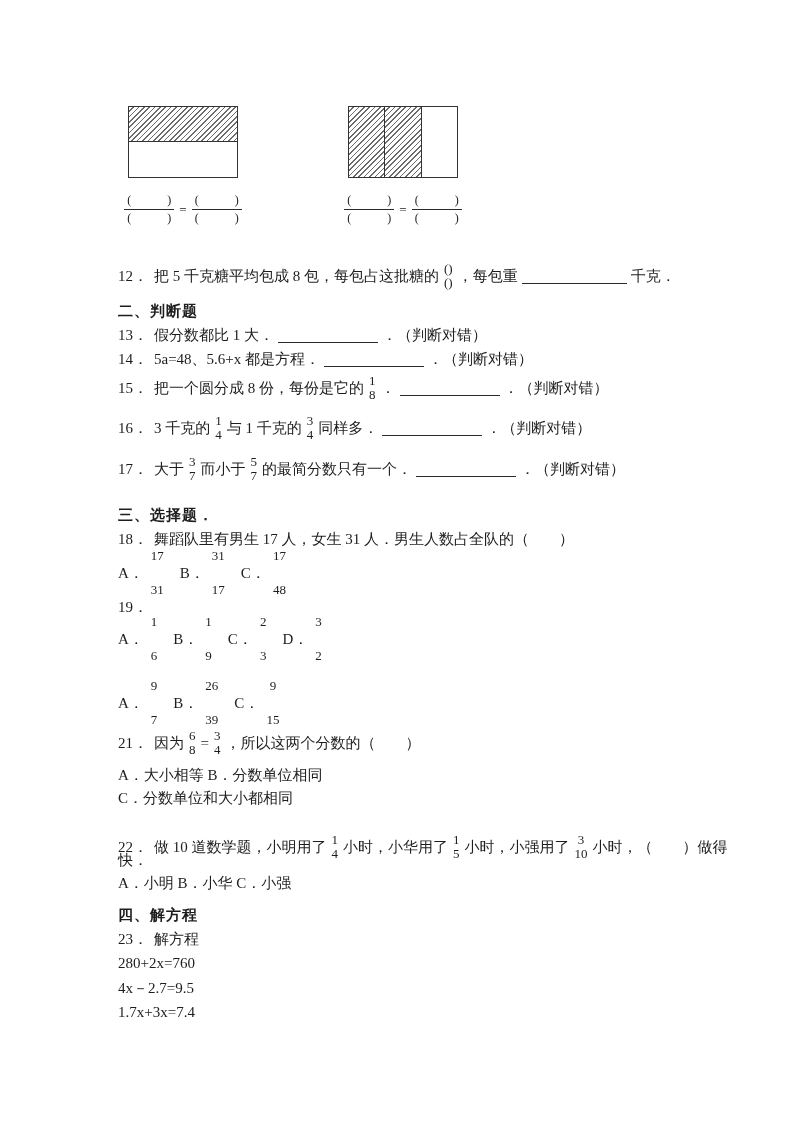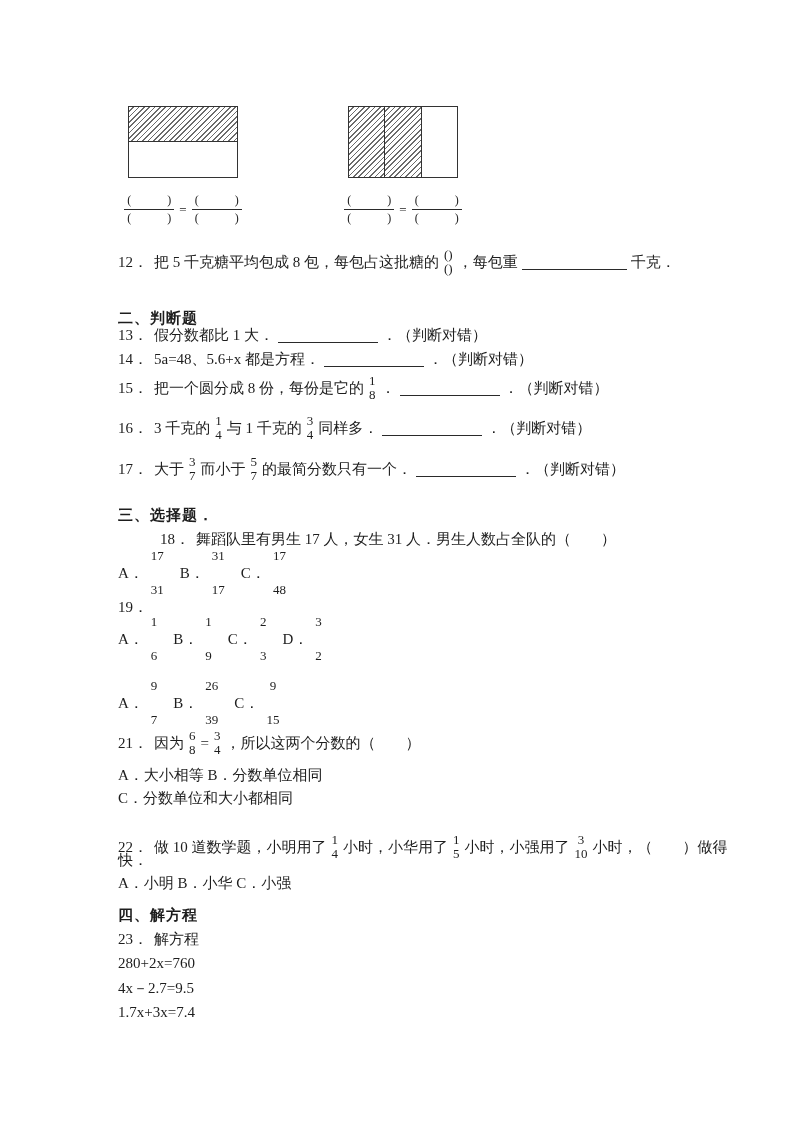--- a/index.html
+++ b/index.html
@@ -88,33 +88,33 @@
         </span>
         <span class="fbeq">=</span>
         <span class="fracblank">
           <span class="fbn">(            )</span>
           <span class="fbd">(            )</span>
         </span>
       </div>
     </div>
   </div>
 
-  <div class="line" style="top:242px;height:40px;">
+  <div class="line" style="top:256px;height:40px;">
     <span class="t qno">12．</span>
     <span class="t">把 5 千克糖平均包成 8 包，每包占这批糖的</span>
     <span class="frac">
       <span class="fn">()</span>
       <span class="fd">()</span>
     </span>
     <span class="t">，每包重</span>
     <span class="blank w105"></span>
     <span class="t">千克．</span>
   </div>
 
-  <div class="line" style="top:307px;">
+  <div class="line" style="top:300px;">
     <span class="t sechead">二、判断题</span>
   </div>
 
   <div class="line" style="top:324px;">
     <span class="t qno">13．</span>
     <span class="t">假分数都比 1 大．</span>
     <span class="blank"></span>
     <span class="t">．（判断对错）</span>
   </div>
 
@@ -168,21 +168,21 @@
     </span>
     <span class="t">的最简分数只有一个．</span>
     <span class="blank"></span>
     <span class="t">．（判断对错）</span>
   </div>
 
   <div class="line" style="top:504px;">
     <span class="t sechead">三、选择题．</span>
   </div>
 
-  <div class="line" style="top:528px;margin-left:42px;">
+  <div class="line" style="top:528px;">
     <span class="t qno">18．</span>
     <span class="t">舞蹈队里有男生 17 人，女生 31 人．男生人数占全队的（　　）</span>
   </div>
   <div class="line optrow" style="top:554px;height:38px;">
     <span class="t optlabel">A．</span>
     <span class="frac">
       <span class="fn">17</span>
       <span class="fd">31</span>
     </span>
     <span class="t optlabel">B．</span>

